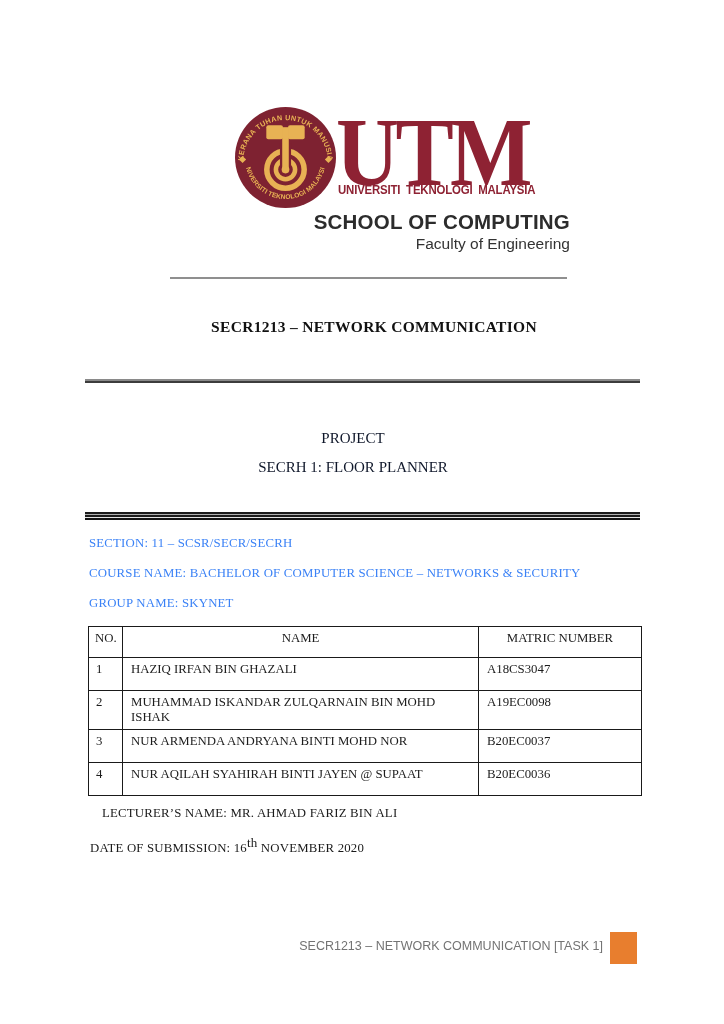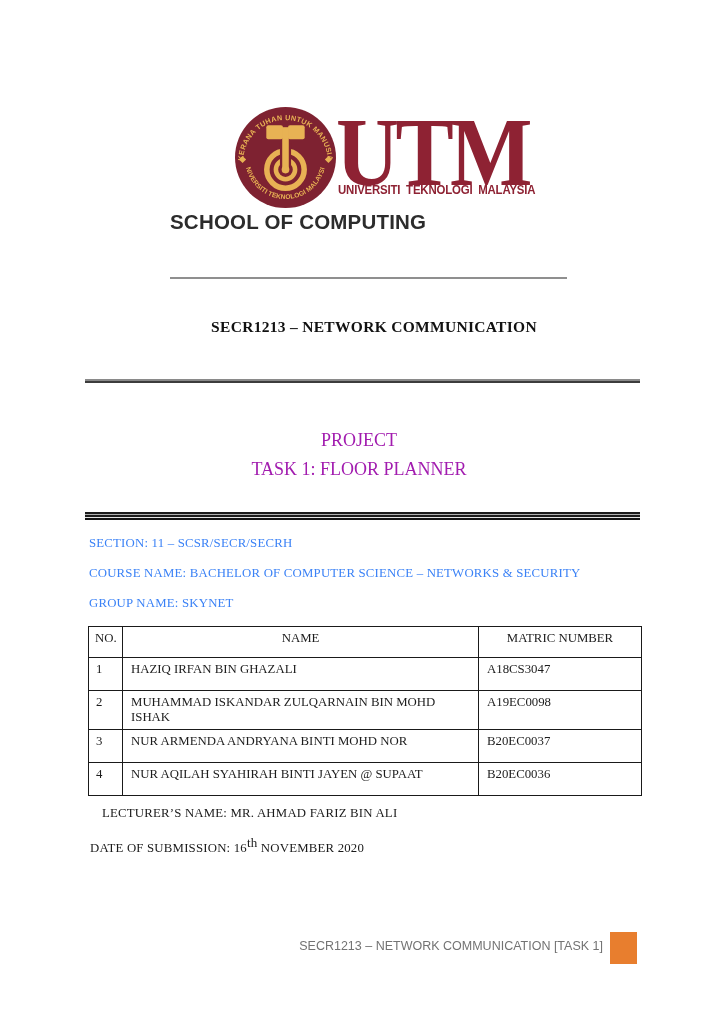--- a/index.html
+++ b/index.html
@@ -14,37 +14,37 @@
   .utm-big{
     left:336px;top:104px;font-family:"Liberation Serif",serif;font-weight:bold;
     font-size:97px;line-height:1;letter-spacing:-4px;color:#8E2233;
     transform:scaleX(0.90);transform-origin:left top;white-space:nowrap;
   }
   .utm-sub{
     left:338px;top:183px;width:200px;font-family:"Liberation Sans",sans-serif;
     font-weight:bold;font-size:12.3px;letter-spacing:-0.2px;word-spacing:3px;
     color:#8E2233;transform:scaleX(0.93);transform-origin:left top;white-space:nowrap;
   }
-  .school-block{left:170px;top:210px;width:400px;text-align:left;
+  .school-block{left:170px;top:210px;width:400px;text-align:right;
     font-family:"Liberation Sans",sans-serif;}
   .school{font-size:20.5px;font-weight:bold;color:#2c2c2c;letter-spacing:0.2px;}
   .faculty{font-size:15.5px;color:#333;margin-top:1px;}
 
   
   .rule-thin{left:170px;top:277px;width:397px;height:2px;background:#8f8f8f;}
   .rule-thick{left:85px;top:379px;width:555px;height:4px;
     background:linear-gradient(to bottom,#8a8a8a 0 55%,#3c3c3c 55% 100%);}
   .rule-triple{left:85px;top:512px;width:555px;height:8px;
     background:linear-gradient(to bottom,
       #1c1c1c 0 25%, #b0b0b0 25% 37%, #1c1c1c 37% 62%, #e6e6e6 62% 75%, #141414 75% 100%);}
 
   
   .course-title{left:0;top:318px;width:700px;text-align:center;
     font-weight:bold;font-size:15.5px;letter-spacing:0.3px;color:#111;margin-left:24px;}
-  .proj-line{left:14px;width:690px;text-align:center;font-size:18px;color:#a21caf;}
+  .proj-line{left:8px;width:690px;text-align:center;font-size:15px;color:#0f172a;}
   .proj-1{top:430px;}
   .proj-2{top:459px;}
 
   
   .detail{left:89px;font-size:12.8px;letter-spacing:0.2px;color:#3b82f6;white-space:nowrap;}
   .d1{top:536px;} .d2{top:566px;} .d3{top:596px;}
 
   
   .members{left:88px;top:626px;width:553px;border-collapse:collapse;table-layout:fixed;
     font-family:"Liberation Serif",serif;font-size:12.8px;color:#1c1c1c;}
@@ -100,29 +100,30 @@
     <text font-family="Liberation Sans, sans-serif" font-size="6.6" font-weight="bold" fill="#E8B254" letter-spacing="0.1">
       <textPath href="#bottomArc" startOffset="50%" text-anchor="middle">UNIVERSITI TEKNOLOGI MALAYSIA</textPath>
     </text>
   </svg>
 
   <div class="abs utm-big">UTM</div>
   <div class="abs utm-sub">UNIVERSITI TEKNOLOGI MALAYSIA</div>
 
   <div class="abs school-block">
     <div class="school">SCHOOL OF COMPUTING</div>
+    <div class="faculty">Faculty of Engineering</div>
   </div>
 
   <div class="abs rule-thin"></div>
   <div class="abs rule-thick"></div>
   <div class="abs rule-triple"></div>
 
   <div class="abs course-title">SECR1213 – NETWORK COMMUNICATION</div>
   <div class="abs proj-line proj-1">PROJECT</div>
-  <div class="abs proj-line proj-2">TASK 1: FLOOR PLANNER</div>
+  <div class="abs proj-line proj-2">SECRH 1: FLOOR PLANNER</div>
 
   <div class="abs detail d1">SECTION: 11 – SCSR/SECR/SECRH</div>
   <div class="abs detail d2">COURSE NAME: BACHELOR OF COMPUTER SCIENCE – NETWORKS &amp; SECURITY</div>
   <div class="abs detail d3">GROUP NAME: SKYNET</div>
 
   <table class="abs members">
     <colgroup>
       <col class="col-no">
         <col class="col-name">
         <col class="col-matric">

